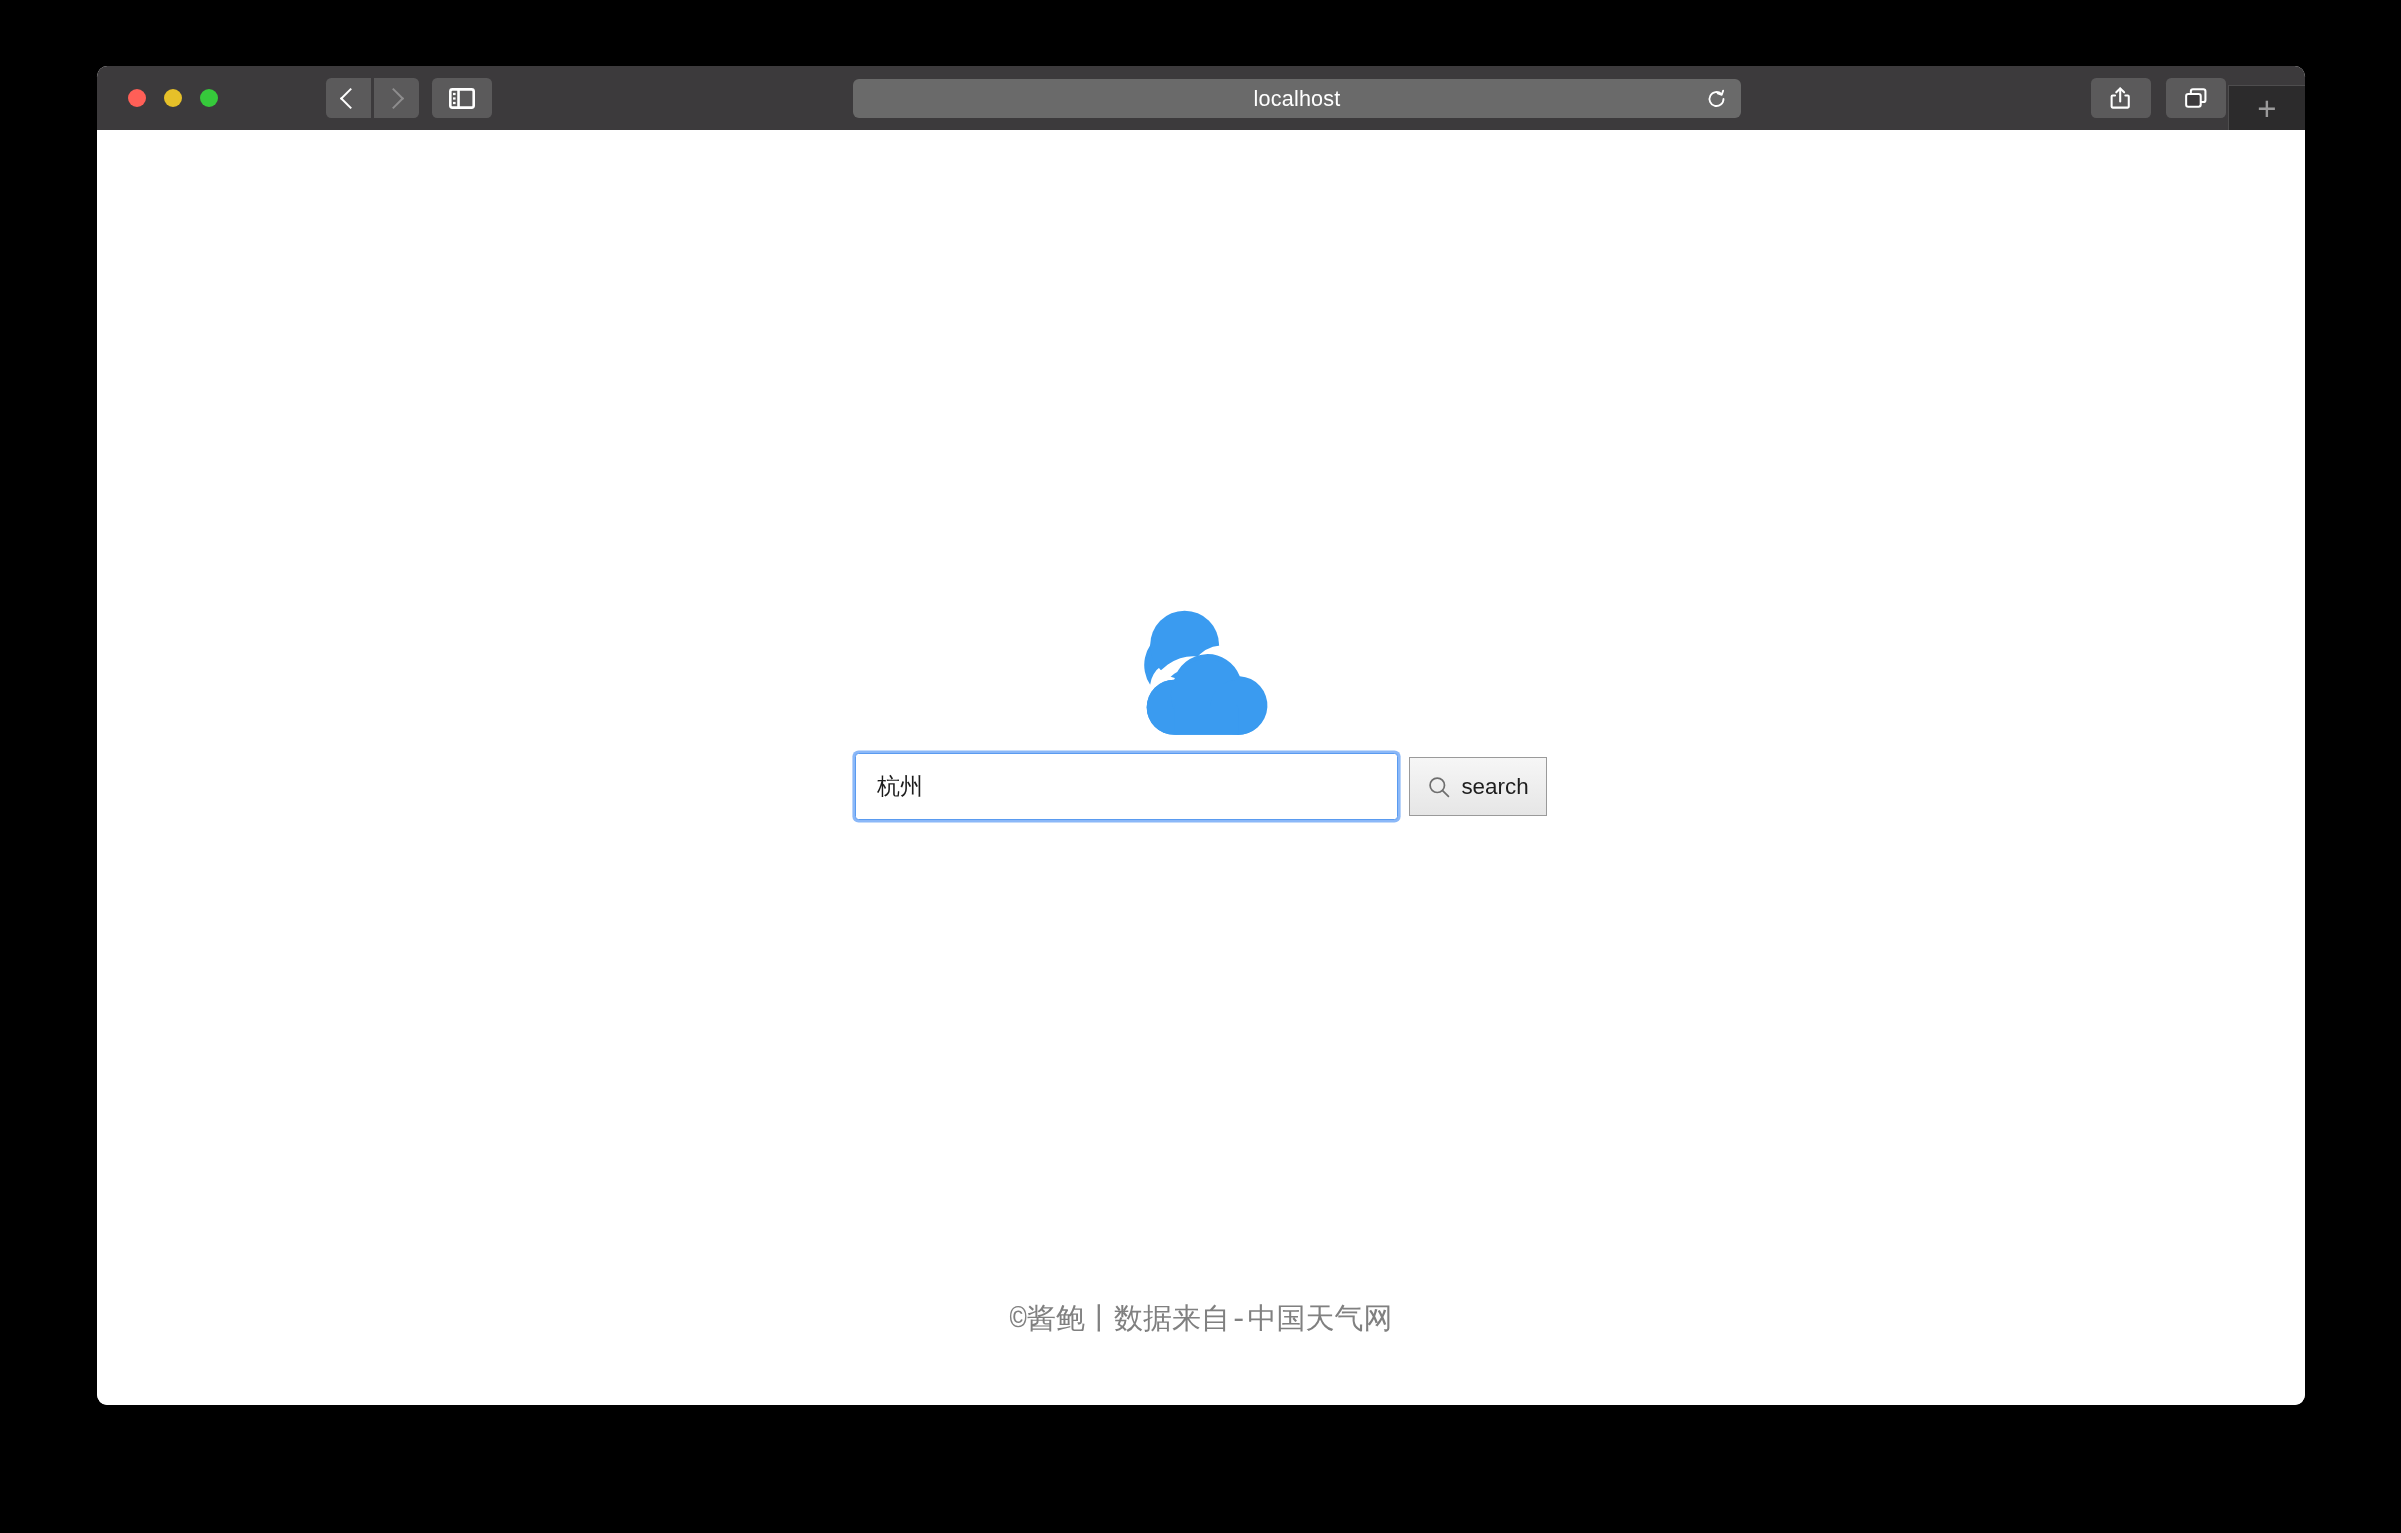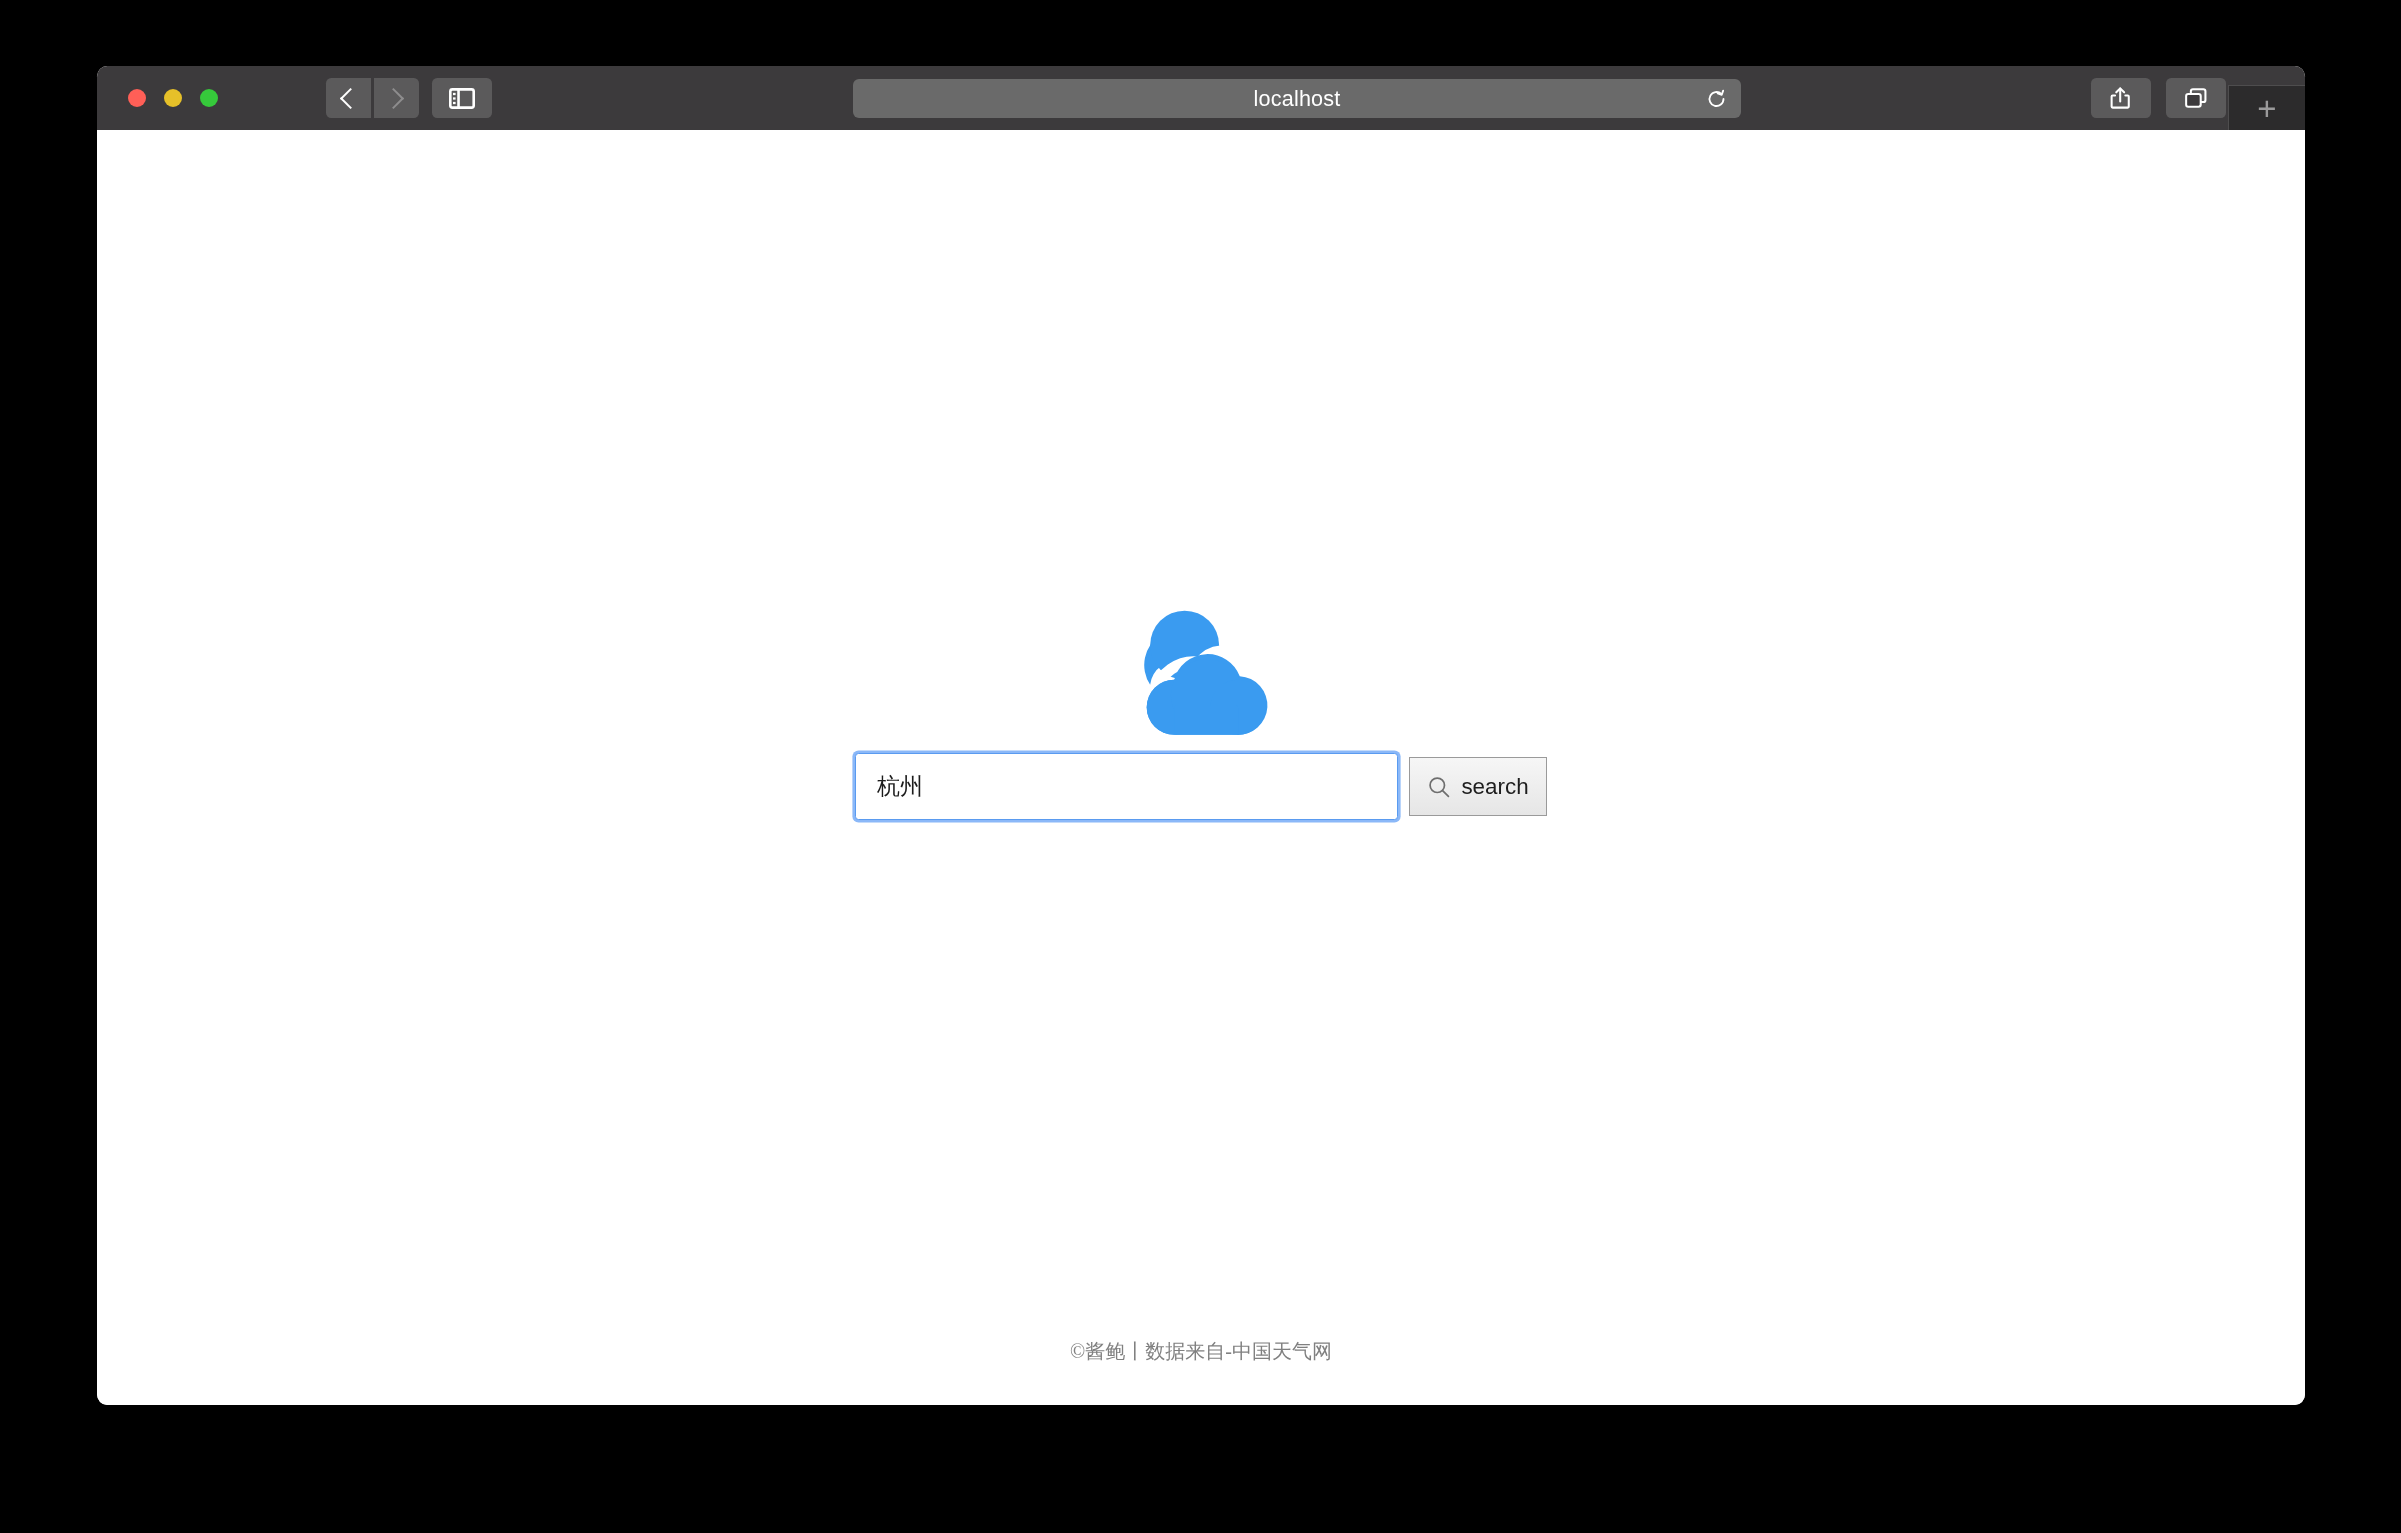--- a/index.html
+++ b/index.html
@@ -225,25 +225,25 @@
   }
   .search-button .label {
     font-size: 22.4px;
     color: #1d1d1d;
   }
 
   .footer {
     position: absolute;
     left: 0;
     right: 0;
-    bottom: 40px;
+    bottom: 66px;
     text-align: center;
-    font-size: 20px;
+    font-size: 29px;
     color: #808080;
-    font-family: Liberation Serif, serif;
+    font-family: Liberation Mono, monospace;
   }
 </style>
 </head>
 <body>
 
 <div class="browser-window">
 
   <div class="toolbar">
 
     <div class="traffic-lights">

